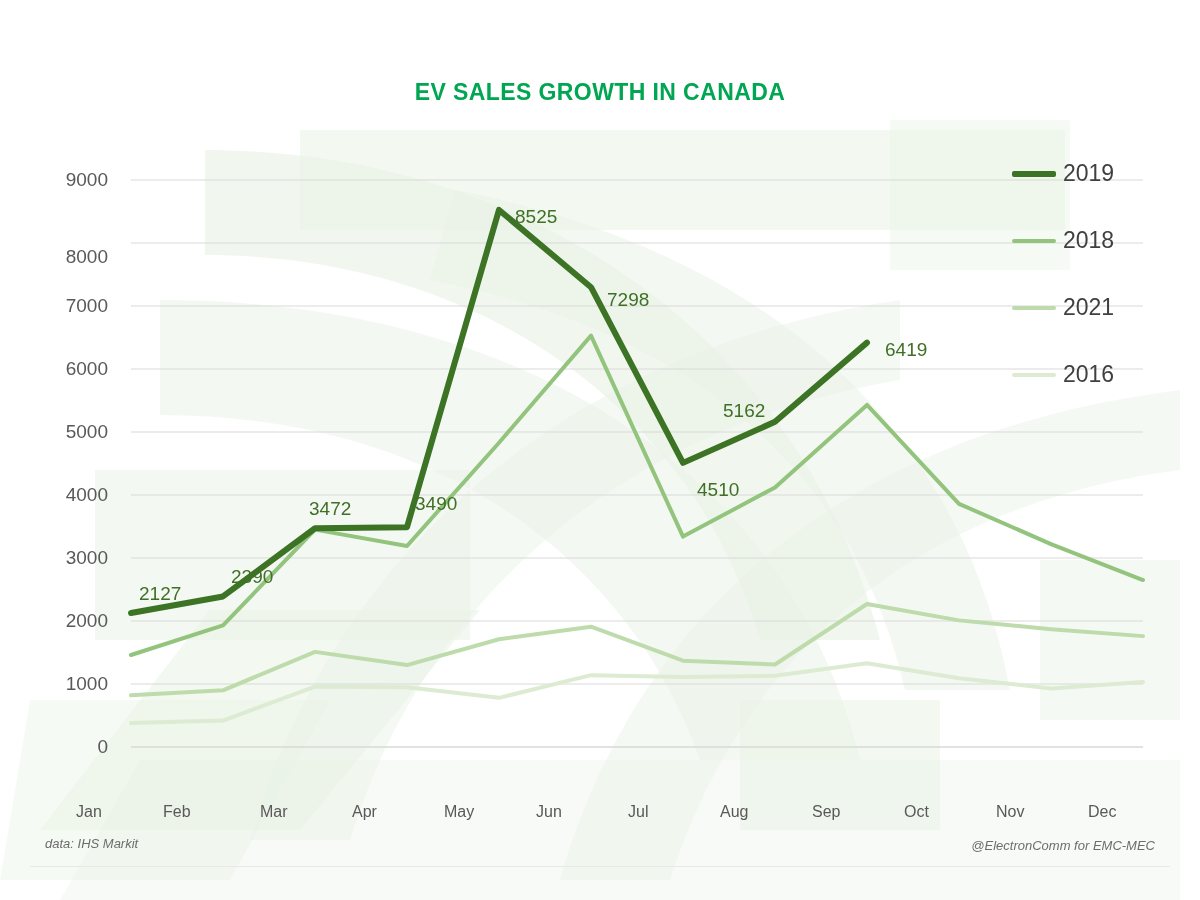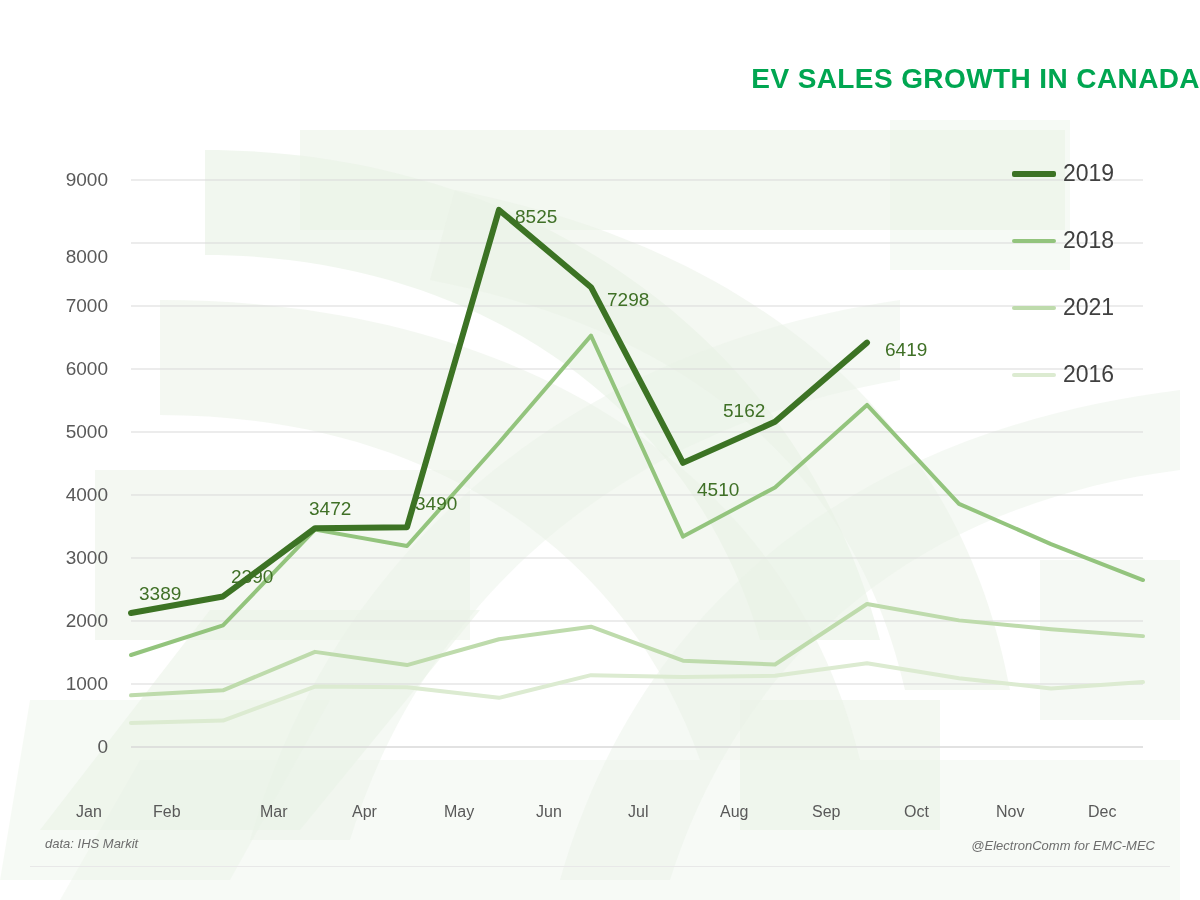--- a/index.html
+++ b/index.html
@@ -12,22 +12,22 @@
   }
   #root{position:absolute;inset:0;background:#fff;}
 
   
   .watermark{position:absolute;inset:0;overflow:hidden;pointer-events:none;z-index:0;}
   .wm-svg{position:absolute;left:0;top:0;width:1200px;height:900px;}
 
   
   .title-block{position:absolute;left:0;right:0;top:64px;text-align:center;z-index:5;}
   .chart-title{
-    font-size:28px;font-weight:bold;color:#00A651;letter-spacing:.4px;
-    line-height:1.1;margin:0;text-align:right;
+    font-size:23px;font-weight:bold;color:#00A651;letter-spacing:.4px;
+    line-height:1.1;margin:16px;
   }
   .chart-subtitle{
     font-size:20px;font-weight:bold;color:#00A651;margin:8px 0 0 0;line-height:1.1;
   }
 
   
   .plot-wrap{position:absolute;left:0;top:0;width:1200px;height:900px;z-index:3;}
   .plot-svg{position:absolute;left:0;top:0;}
 
   
@@ -131,35 +131,35 @@
       <div class="ytick" style="left: 28px; top: 369px;">6000</div>
       <div class="ytick" style="left: 28px; top: 432px;">5000</div>
       <div class="ytick" style="left: 28px; top: 495px;">4000</div>
       <div class="ytick" style="left: 28px; top: 558px;">3000</div>
       <div class="ytick" style="left: 28px; top: 621px;">2000</div>
       <div class="ytick" style="left: 28px; top: 684px;">1000</div>
       <div class="ytick" style="left: 28px; top: 747px;">0</div>
     </div>
   <div id="xticks">
       <div class="xtick" style="left: 131px; top: 763px;">Jan</div>
-      <div class="xtick" style="left: 208px; top: 763px;">Feb</div>
+      <div class="xtick" style="left: 218px; top: 763px;">Feb</div>
       <div class="xtick" style="left: 315px; top: 763px;">Mar</div>
       <div class="xtick" style="left: 407px; top: 763px;">Apr</div>
       <div class="xtick" style="left: 499px; top: 763px;">May</div>
       <div class="xtick" style="left: 591px; top: 763px;">Jun</div>
       <div class="xtick" style="left: 683px; top: 763px;">Jul</div>
       <div class="xtick" style="left: 775px; top: 763px;">Aug</div>
       <div class="xtick" style="left: 867px; top: 763px;">Sep</div>
       <div class="xtick" style="left: 959px; top: 763px;">Oct</div>
       <div class="xtick" style="left: 1051px; top: 763px;">Nov</div>
       <div class="xtick" style="left: 1143px; top: 763px;">Dec</div>
     </div>
 
   <div id="vlabels">
-      <div class="vlabel" style="left: 139px; top: 582.999px; color: rgb(63, 112, 38);">3389</div>
+      <div class="vlabel" style="left: 139px; top: 582.999px; color: rgb(63, 112, 38);">2127</div>
       <div class="vlabel" style="left: 231px; top: 566.43px; color: rgb(63, 112, 38);">2390</div>
       <div class="vlabel" style="left: 309px; top: 498.264px; color: rgb(63, 112, 38);">3472</div>
       <div class="vlabel" style="left: 415px; top: 493.13px; color: rgb(63, 112, 38);">3490</div>
       <div class="vlabel" style="left: 515px; top: 205.925px; color: rgb(63, 112, 38);">8525</div>
       <div class="vlabel" style="left: 607px; top: 289.226px; color: rgb(63, 112, 38);">7298</div>
       <div class="vlabel" style="left: 697px; top: 478.87px; color: rgb(63, 112, 38);">4510</div>
       <div class="vlabel" style="left: 723px; top: 399.794px; color: rgb(63, 112, 38);">5162</div>
       <div class="vlabel" style="left: 885px; top: 338.603px; color: rgb(63, 112, 38);">6419</div>
     </div>
 

